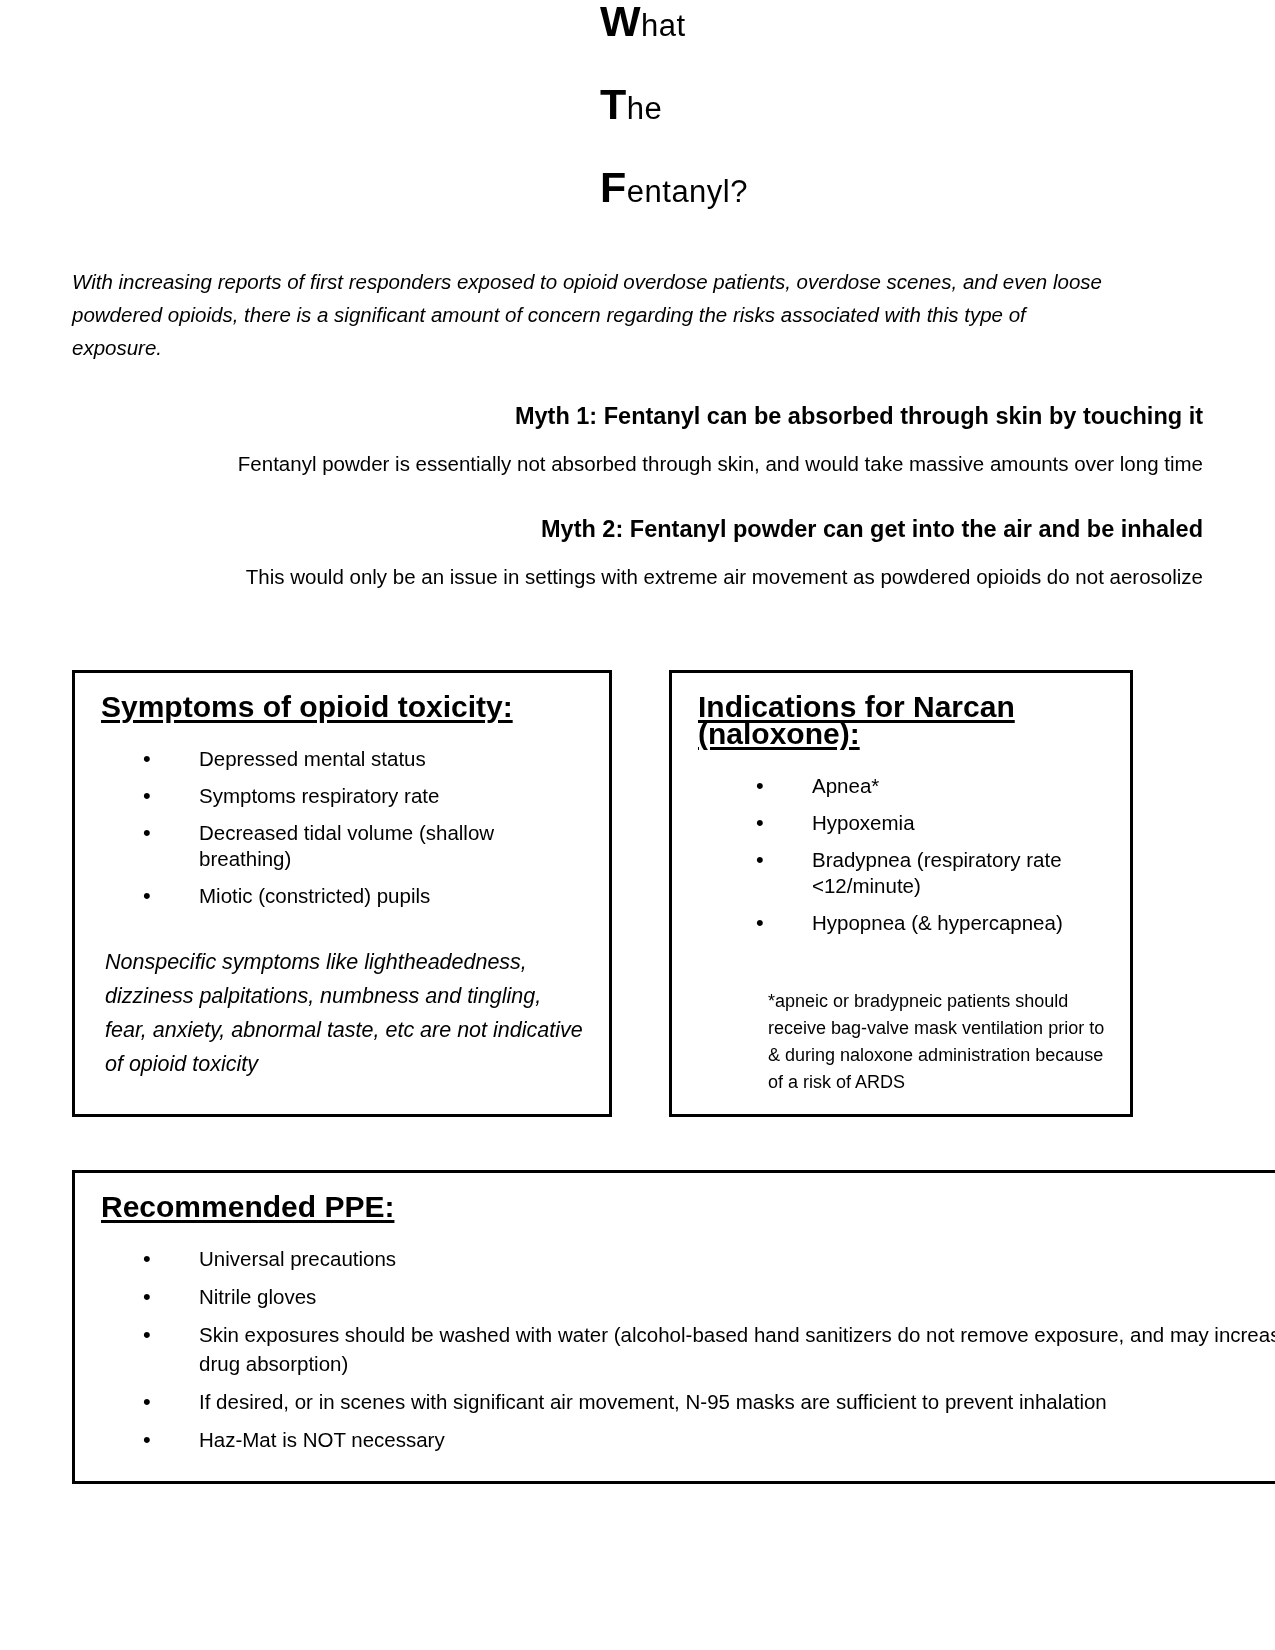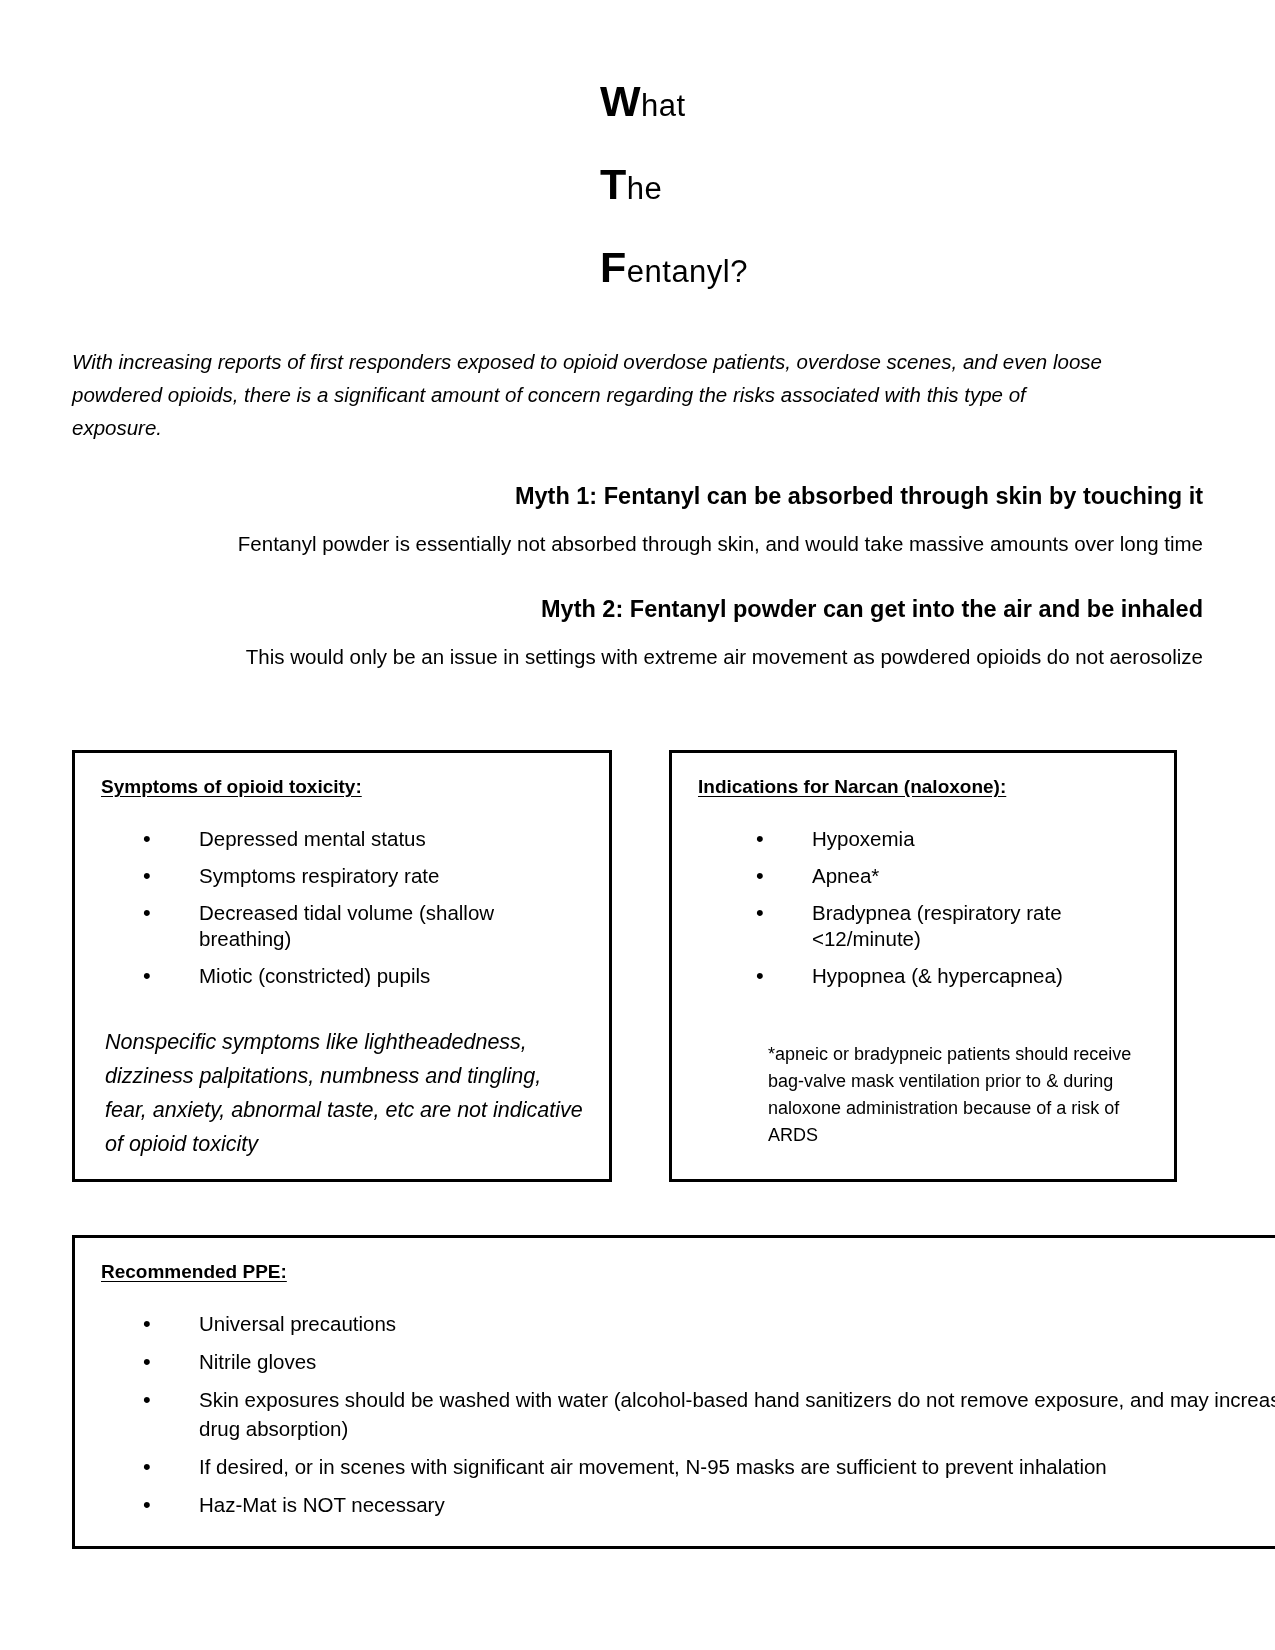--- a/index.html
+++ b/index.html
@@ -12,21 +12,21 @@
     position: relative;
     overflow: hidden;
   }
   .page {
     width: 1275px;
     height: 1650px;
     padding: 0 72px;
   }
 
   
-  .title-block { padding-top: 80px; margin-left: 528px; }
+  .title-block { margin-left: 528px; }
   .title-line {
     font-size: 31px;
     line-height: 43px;
     margin-bottom: 36px;
     letter-spacing: 0.5px;
     white-space: nowrap;
   }
   .title-initial { font-size: 43px; font-weight: 700; }
 
   
@@ -58,23 +58,23 @@
     margin-top: 80px;
     display: flex;
     gap: 57px;
     align-items: stretch;
   }
   .panel {
     border: 3px solid #000000;
     padding: 20px 22px 18px 26px;
   }
   .panel-symptoms { width: 540px; min-height: 316px; }
-  .panel-narcan  { width: 508px; min-height: 317px; }
+  .panel-narcan  { width: 464px; min-height: 317px; }
   .panel-title {
-    font-size: 19px;
+    font-size: 30px;
     font-weight: 700;
     text-decoration: underline;
     text-underline-offset: 3px;
     line-height: 27px;
   }
   ul.bullets { list-style: none; margin-top: 26px; }
   ul.bullets li {
     display: flex;
     font-size: 20.5px;
     line-height: 26px;
@@ -168,25 +168,25 @@
           </li>
         </ul>
       <p class="symptoms-note">Nonspecific symptoms like lightheadedness, dizziness palpitations, numbness and tingling, fear, anxiety, abnormal taste, etc are not indicative of opioid toxicity</p>
     </section>
 
     <section class="panel panel-narcan">
       <h3 class="panel-title">Indications for Narcan (naloxone):</h3>
       <ul class="bullets">
 
           <li>
+            <span class="li-text">Apnea*</span>
+          </li>
+
+          <li>
             <span class="li-text">Hypoxemia</span>
-          </li>
-
-          <li>
-            <span class="li-text">Apnea*</span>
           </li>
 
           <li>
             <span class="li-text">Bradypnea (respiratory rate &lt;12/minute)</span>
           </li>
 
           <li>
             <span class="li-text">Hypopnea (&amp; hypercapnea)</span>
           </li>
         </ul>

